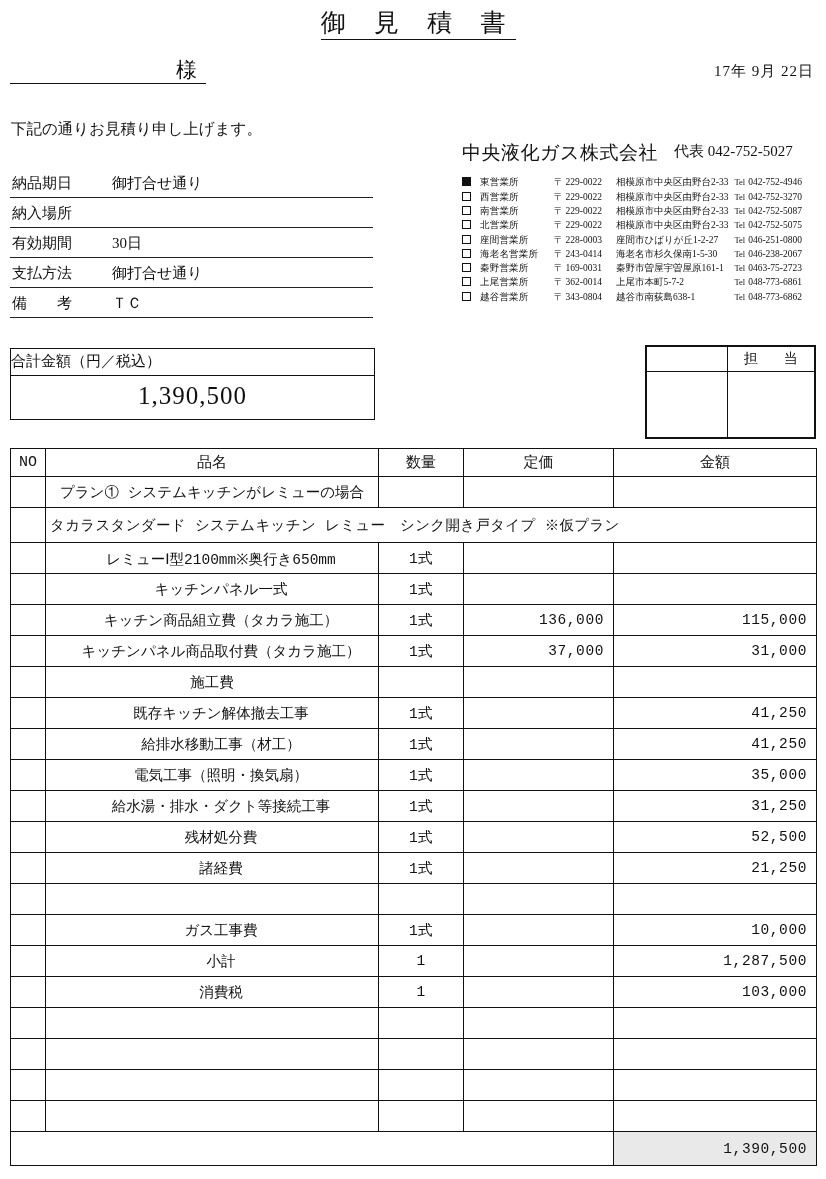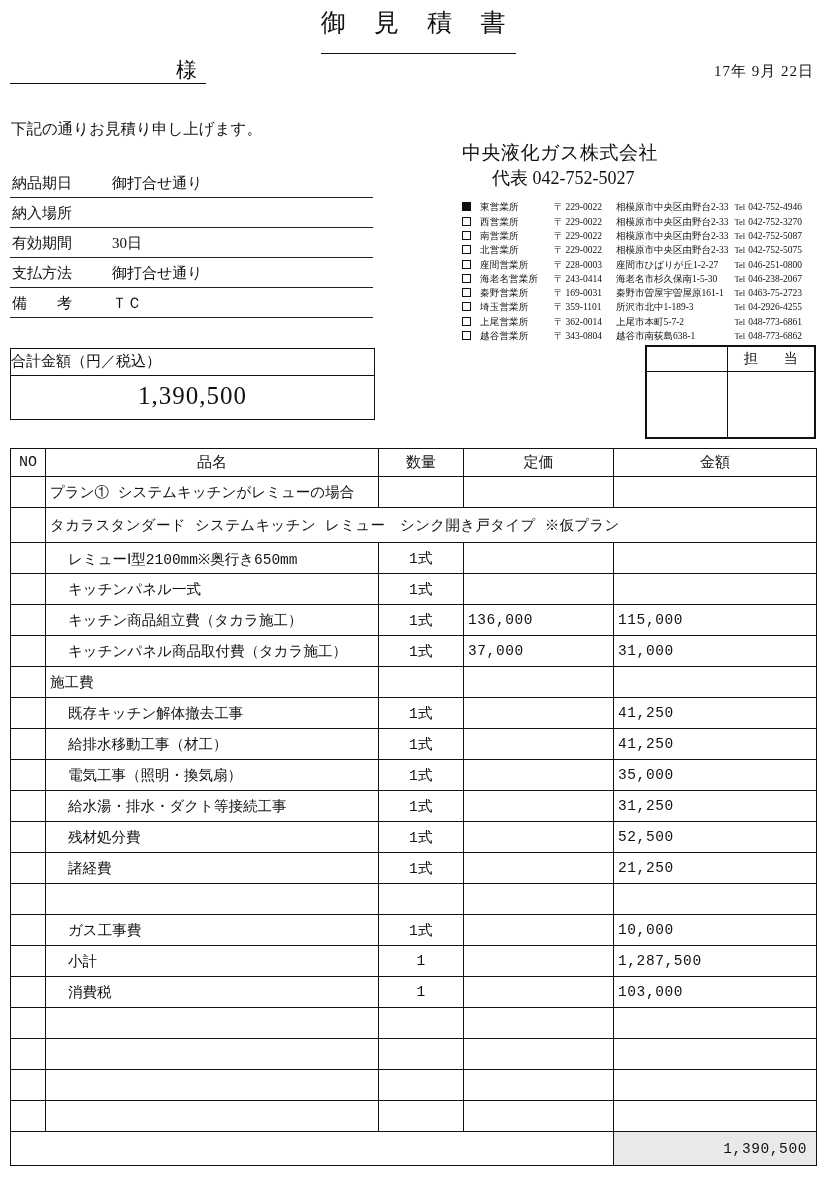--- a/index.html
+++ b/index.html
@@ -22,21 +22,21 @@
     position: absolute;
     top: 6px; left: 0; right: 0;
     text-align: center;
     font-size: 25px;
     letter-spacing: 11px;
     text-indent: 11px;
     font-weight: 500;
   }
   .title span.u {
     border-bottom: 1.6px solid #111;
-    padding-bottom: 17px;
+    padding-bottom: 3px;
   }
 
   
   .cust-line {
     position: absolute;
     top: 57px; left: 10px;
     width: 196px;
     border-bottom: 1.5px solid #111;
     height: 26px;
   }
@@ -81,23 +81,23 @@
     position: absolute;
     top: 140px; left: 462px;
     width: 364px;
   }
   .company-name {
     font-size: 19px;
     letter-spacing: 0.5px;
     display: inline-block;
   }
   .company-tel {
-    font-size: 18px;
+    font-size: 15px;
     display: inline-block;
-    margin-left: 30px;
+    margin-left: 12px;
     vertical-align: 3px;
   }
   .branches {
     margin-top: 10px;
     border-collapse: collapse;
     font-size: 9.5px;
     line-height: 1.0;
     white-space: nowrap;
   }
   .branches td { padding: 1.4px 0; vertical-align: middle; }
@@ -176,24 +176,24 @@
     font-size: 15px;
     height: 27px;
   }
   .items col.c-no    { width: 35px; }
   .items col.c-name  { width: 333px; }
   .items col.c-qty   { width: 85px; }
   .items col.c-price { width: 150px; }
   .items col.c-amt   { width: 203px; }
 
   .items td.no   { text-align: center; }
-  .items td.name { text-align: left; }
+  .items td.name { text-align: center; }
   .items td.name.ind { padding-left: 22px; }
   .items td.qty  { text-align: center; letter-spacing: 0.5px; }
-  .items td.price, .items td.amt { padding-right: 15px; letter-spacing: 0.6px; }
+  .items td.price, .items td.amt { text-align: right; padding-right: 9px; letter-spacing: 0.6px; }
   .items tr.tall td { height: 34px; }
   .items td.wide { text-align: left; letter-spacing: 0.3px; }
   .items td.grand {
     text-align: right;
     padding-right: 9px;
     background: #e9e9e9;
     letter-spacing: 0.6px;
   }
   .items tr.final td { height: 33px; }
 </style>
@@ -283,27 +283,20 @@
             <td class="bzip"><span class="zipmark">〒</span><span>243-0414</span></td>
             <td class="baddr">海老名市杉久保南1-5-30</td>
             <td class="btel"><span class="telmark">Tel</span><span>046-238-2067</span></td>
           </tr>
           <tr>
             <td class="bx"><span class="chk"></span></td>
             <td class="bname">秦野営業所</td>
             <td class="bzip"><span class="zipmark">〒</span><span>169-0031</span></td>
             <td class="baddr">秦野市曽屋宇曽屋原161-1</td>
             <td class="btel"><span class="telmark">Tel</span><span>0463-75-2723</span></td>
-          </tr>
-          <tr>
-            <td class="bx"><span class="chk"></span></td>
-            <td class="bname">埼玉営業所</td>
-            <td class="bzip"><span class="zipmark">〒</span><span>359-1101</span></td>
-            <td class="baddr">所沢市北中1-189-3</td>
-            <td class="btel"><span class="telmark">Tel</span><span>04-2926-4255</span></td>
           </tr>
           <tr>
             <td class="bx"><span class="chk"></span></td>
             <td class="bname">上尾営業所</td>
             <td class="bzip"><span class="zipmark">〒</span><span>362-0014</span></td>
             <td class="baddr">上尾市本町5-7-2</td>
             <td class="btel"><span class="telmark">Tel</span><span>048-773-6861</span></td>
           </tr>
           <tr>
             <td class="bx"><span class="chk"></span></td>

